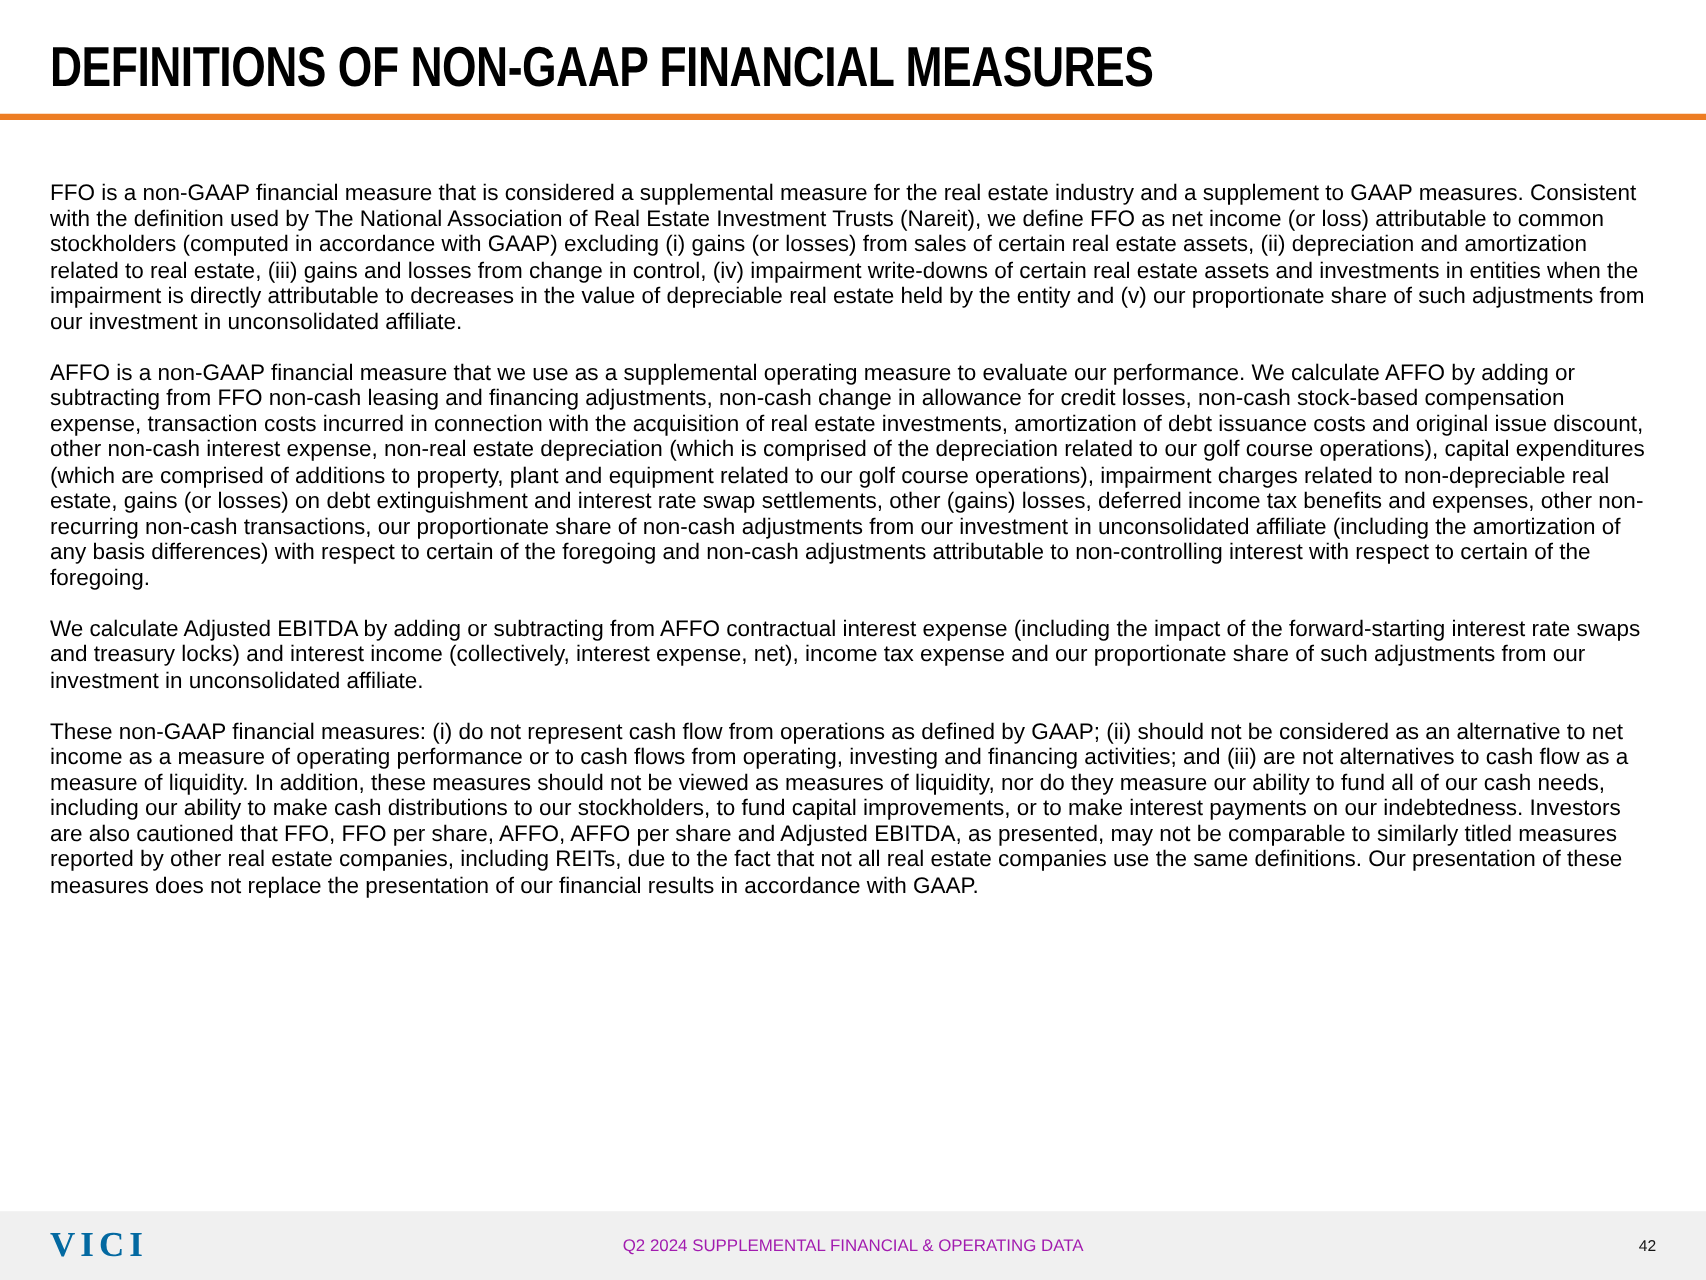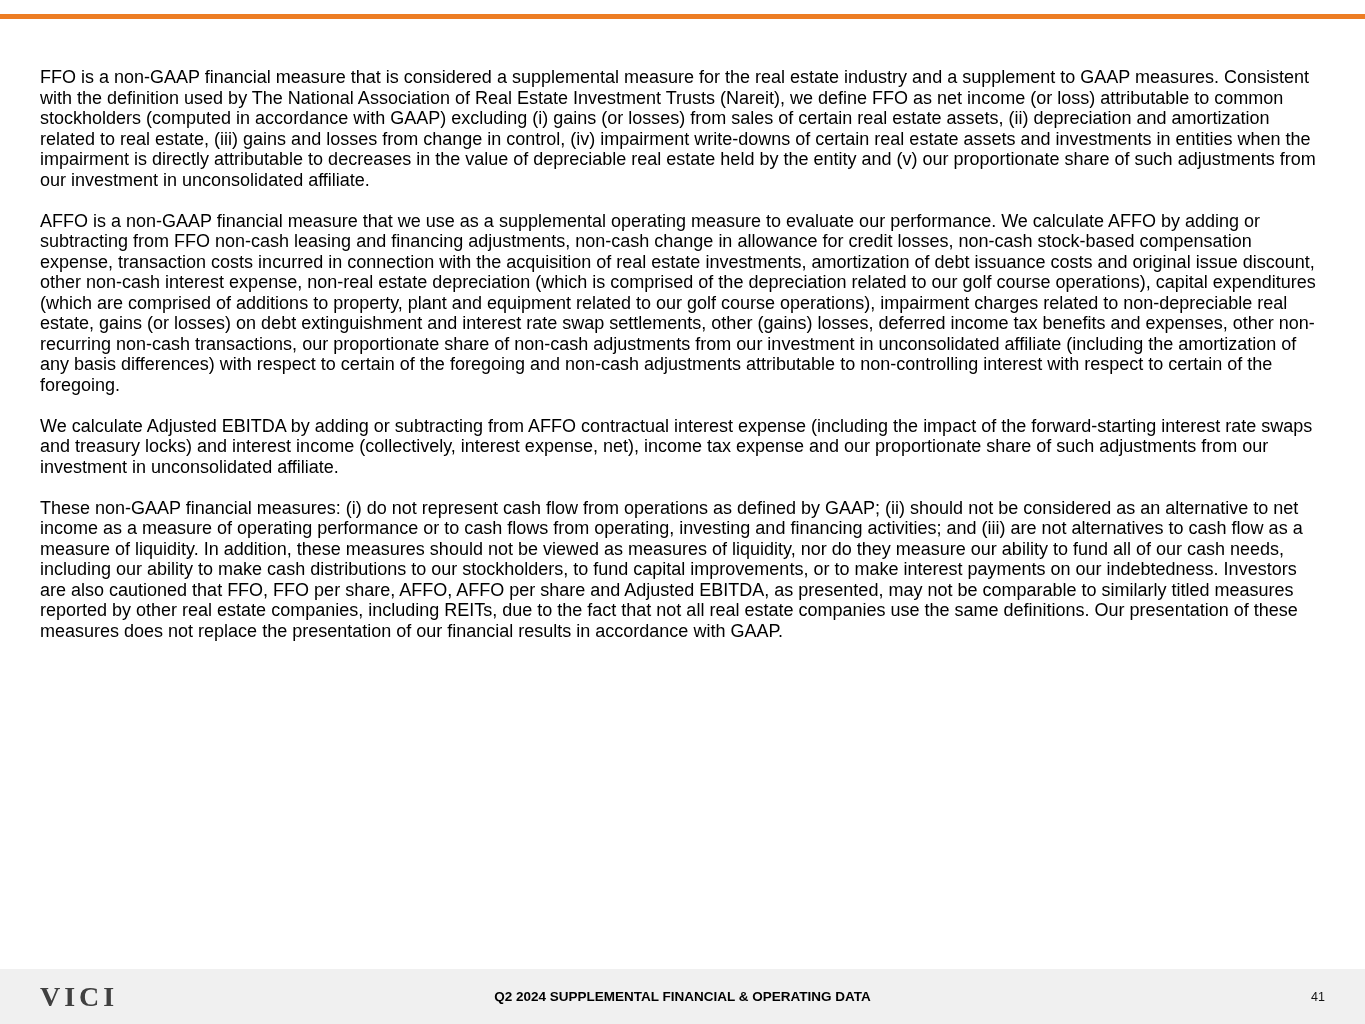--- a/index.html
+++ b/index.html
@@ -54,52 +54,54 @@
     display: flex;
     align-items: center;
     padding: 0 40px;
     box-sizing: border-box;
   }
   .vici-logo {
     font-family: "Liberation Serif", serif;
     font-weight: 700;
     font-size: 28px;
     letter-spacing: 4px;
-    color: #404040;
+    color: #0369a1;
     line-height: 1;
   }
   .footer-center {
     position: absolute;
     left: 50%;
     transform: translateX(-50%);
     font-size: 13.5px;
-    color: #000000;
+    color: #a21caf;
     white-space: nowrap;
-    font-weight: bold;
   }
   .page-number {
     margin-left: auto;
     font-size: 12.5px;
     color: #141414;
   }
 </style>
 </head>
 <body>
 
 <div class="slide">
 
+  <div class="header">
+    <div class="page-title">DEFINITIONS OF NON-GAAP FINANCIAL MEASURES</div>
+  </div>
 
   <div class="title-divider"></div>
 
   <div class="content">
     <p>FFO is a non-GAAP financial measure that is considered a supplemental measure for the real estate industry and a supplement to GAAP measures. Consistent with the definition used by The National Association of Real Estate Investment Trusts (Nareit), we define FFO as net income (or loss) attributable to common stockholders (computed in accordance with GAAP) excluding (i) gains (or losses) from sales of certain real estate assets, (ii) depreciation and amortization related to real estate, (iii) gains and losses from change in control, (iv) impairment write-downs of certain real estate assets and investments in entities when the impairment is directly attributable to decreases in the value of depreciable real estate held by the entity and (v) our proportionate share of such adjustments from our investment in unconsolidated affiliate.</p>
     <p>AFFO is a non-GAAP financial measure that we use as a supplemental operating measure to evaluate our performance. We calculate AFFO by adding or subtracting from FFO non-cash leasing and financing adjustments, non-cash change in allowance for credit losses, non-cash stock-based compensation expense, transaction costs incurred in connection with the acquisition of real estate investments, amortization of debt issuance costs and original issue discount, other non-cash interest expense, non-real estate depreciation (which is comprised of the depreciation related to our golf course operations), capital expenditures (which are comprised of additions to property, plant and equipment related to our golf course operations), impairment charges related to non-depreciable real estate, gains (or losses) on debt extinguishment and interest rate swap settlements, other (gains) losses, deferred income tax benefits and expenses, other non-recurring non-cash transactions, our proportionate share of non-cash adjustments from our investment in unconsolidated affiliate (including the amortization of any basis differences) with respect to certain of the foregoing and non-cash adjustments attributable to non-controlling interest with respect to certain of the foregoing.</p>
     <p>We calculate Adjusted EBITDA by adding or subtracting from AFFO contractual interest expense (including the impact of the forward-starting interest rate swaps and treasury locks) and interest income (collectively, interest expense, net), income tax expense and our proportionate share of such adjustments from our investment in unconsolidated affiliate.</p>
     <p>These non-GAAP financial measures: (i) do not represent cash flow from operations as defined by GAAP; (ii) should not be considered as an alternative to net income as a measure of operating performance or to cash flows from operating, investing and financing activities; and (iii) are not alternatives to cash flow as a measure of liquidity. In addition, these measures should not be viewed as measures of liquidity, nor do they measure our ability to fund all of our cash needs, including our ability to make cash distributions to our stockholders, to fund capital improvements, or to make interest payments on our indebtedness. Investors are also cautioned that FFO, FFO per share, AFFO, AFFO per share and Adjusted EBITDA, as presented, may not be comparable to similarly titled measures reported by other real estate companies, including REITs, due to the fact that not all real estate companies use the same definitions. Our presentation of these measures does not replace the presentation of our financial results in accordance with GAAP.</p>
   </div>
 
   <div class="footer">
     <div class="vici-logo">VICI</div>
     <div class="footer-center">Q2 2024 SUPPLEMENTAL FINANCIAL &amp; OPERATING DATA</div>
-    <div class="page-number">41</div>
+    <div class="page-number">42</div>
   </div>
 
 </div>
 
 </body></html>

